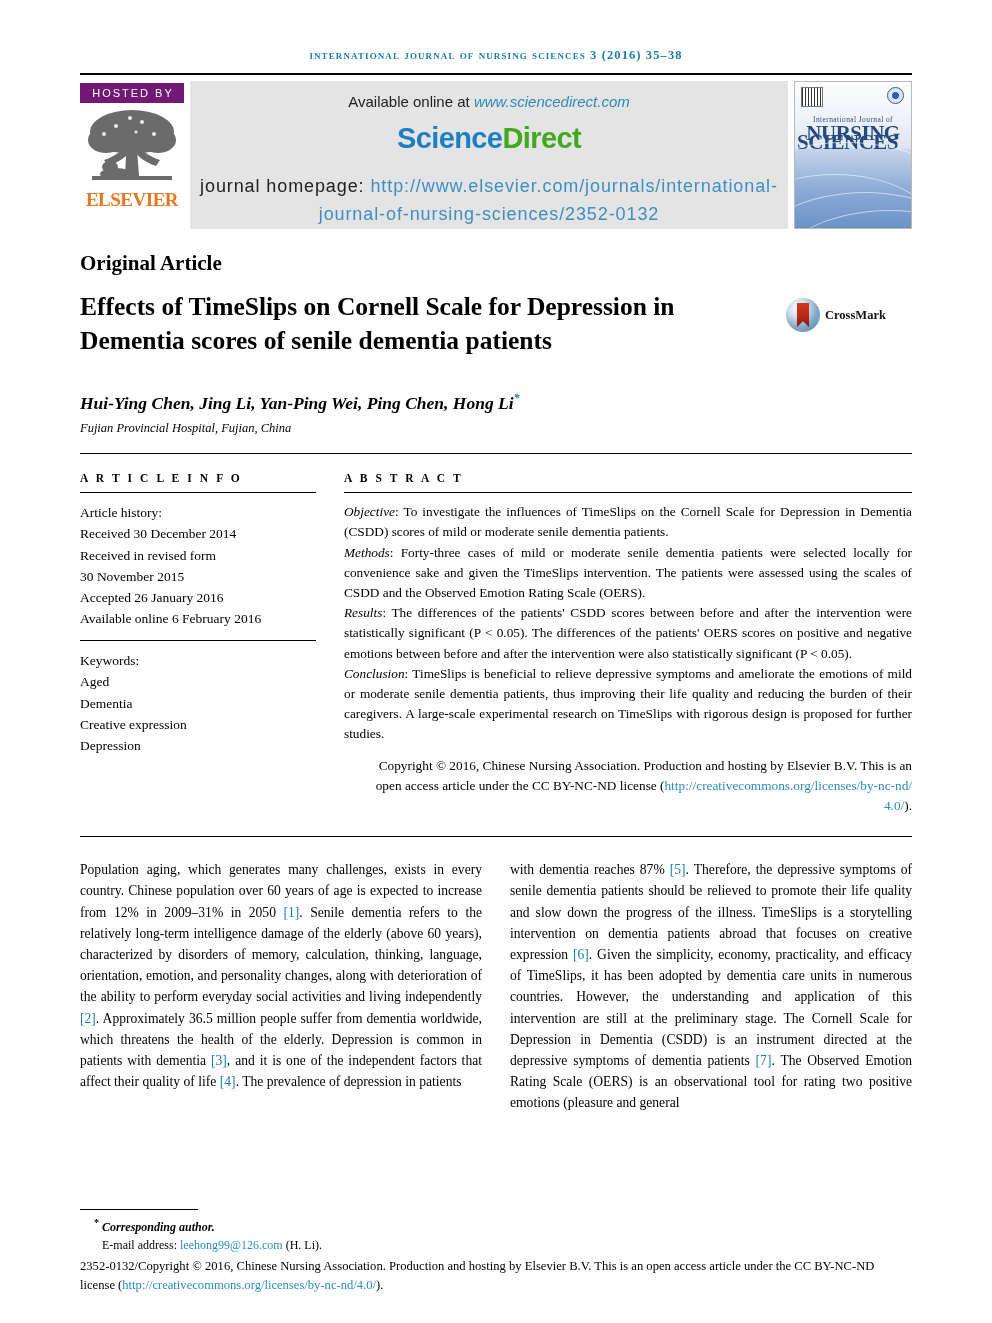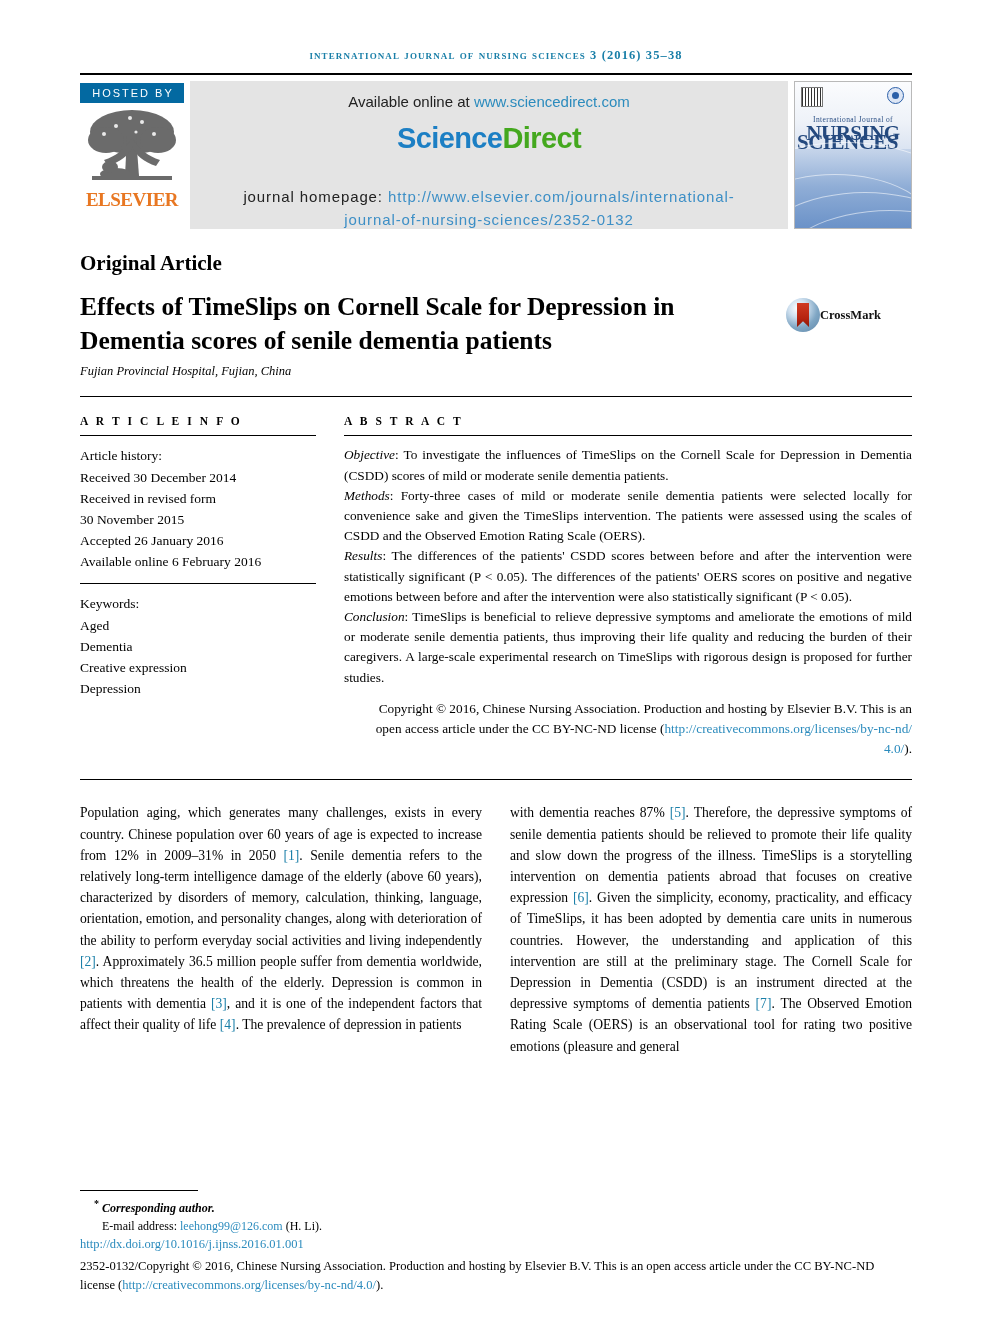--- a/index.html
+++ b/index.html
@@ -48,21 +48,21 @@
   .hosted-block {
     width: 104px;
     flex: 0 0 104px;
     display: flex;
     flex-direction: column;
     align-items: center;
     justify-content: flex-start;
     padding-top: 2px;
   }
   .hosted-badge {
-    background: #0369a1;
+    background: #701a75;
     color: #ffffff;
     font-family: "Liberation Sans", sans-serif;
     font-size: 11px;
     letter-spacing: 2px;
     padding: 4px 6px 4px 8px;
     width: 100%;
     text-align: center;
   }
   .tree-icon { margin-top: 3px; }
   .elsevier-word {
@@ -81,36 +81,36 @@
     flex-direction: column;
     align-items: center;
     justify-content: flex-start;
     padding: 12px 10px 10px 10px;
   }
   .sd-available {
     font-family: "Liberation Sans", sans-serif;
     font-size: 15px;
     color: #222;
   }
-  .sd-available a { color: #3d8fc6; text-decoration: none; }
+  .sd-available a { color: #3d8fc6; text-decoration: none; font-style: italic; }
   .sd-logo {
     font-family: "Liberation Sans", sans-serif;
     font-size: 29px;
     font-weight: bold;
     margin-top: 12px;
     letter-spacing: -0.6px;
     text-align: right;
   }
   .sd-logo .sci { color: #1c7fc4; }
   .sd-logo .dir { color: #44a81e; }
   .sd-home {
-    margin-top: 30px;
+    margin-top: 18px;
     text-align: center;
     font-family: "Liberation Sans", sans-serif;
-    font-size: 15px;
+    font-size: 18px;
     letter-spacing: 0.9px;
     line-height: 1.55;
   }
   .sd-home .label { color: #222; }
   .sd-home .url { color: #3d8fc6; }
 
   .cover {
     width: 118px;
     flex: 0 0 118px;
     border: 1px solid #b9b9b9;
@@ -166,21 +166,21 @@
   .title {
     font-family: "Liberation Serif", serif;
     font-size: 25.5px;
     font-weight: bold;
     line-height: 1.32;
     flex: 1 1 auto;
     max-width: 700px;
   }
   .crossmark {
     flex: 0 0 auto;
-    display:flex; align-items:center; 
+    display:flex; align-items:center; gap:5px;
     margin-left: 6px; margin-top: 8px;
   }
   .cm-badge {
     width: 34px; height: 34px; border-radius: 50%;
     background: radial-gradient(circle at 35% 30%, #ffffff 0%, #cfe0ef 28%, #7fa6c4 60%, #5d84a6 100%);
     position: relative;
   }
   .cm-badge:after {
     content:""; position:absolute; left:11px; top:5px; width:12px; height:24px;
     background: linear-gradient(180deg,#d03a22 0%, #b5220f 65%, #8d1a0a 100%);
@@ -335,20 +335,21 @@
   <div class="art-type">Original Article</div>
 
   <div class="title-row">
     <div class="title">Effects of TimeSlips on Cornell Scale for Depression in Dementia scores of senile dementia patients</div>
     <div class="crossmark">
       <div class="cm-badge"></div>
       <div class="cm-text">CrossMark</div>
     </div>
   </div>
 
+  <div class="authors"><span>Hui-Ying Chen, Jing Li, Yan-Ping Wei, Ping Chen, Hong Li</span><sup>*</sup></div>
   <div class="affil">Fujian Provincial Hospital, Fujian, China</div>
 
   <div class="rule-thin"></div>
 
   <div class="info-abs">
 
     <div class="col-info">
       <div class="sec-head">A R T I C L E   I N F O</div>
       <div class="sec-rule"></div>
       <div class="info-line">Article history:</div>
@@ -387,18 +388,17 @@
     <div class="body-col">
       <p><span>with dementia reaches 87% </span><span class="ref">[5]</span><span>. Therefore, the depressive symptoms of senile dementia patients should be relieved to promote their life quality and slow down the progress of the illness. TimeSlips is a storytelling intervention on dementia patients abroad that focuses on creative expression </span><span class="ref">[6]</span><span>. Given the simplicity, economy, practicality, and efficacy of TimeSlips, it has been adopted by dementia care units in numerous countries. However, the understanding and application of this intervention are still at the preliminary stage. The Cornell Scale for Depression in Dementia (CSDD) is an instrument directed at the depressive symptoms of dementia patients </span><span class="ref">[7]</span><span>. The Observed Emotion Rating Scale (OERS) is an observational tool for rating two positive emotions (pleasure and general</span></p>
     </div>
   </div>
 
   <div class="foot">
     <div class="foot-rule"></div>
     <div class="foot-l">
       <div class="ind1"><sup>*</sup> <span class="ital">Corresponding author.</span></div>
       <div class="ind2"><span>E-mail address:</span> <a class="lnk" href="#">leehong99@126.com</a> <span>(H. Li).</span></div>
-      <div class="foot-doi">http://dx.doi.org/10.1016/j.ijnss.2016.01.001</div>
     </div>
     <div class="foot-final"><span>2352-0132/Copyright © 2016, Chinese Nursing Association. Production and hosting by Elsevier B.V. This is an open access article under the CC BY-NC-ND license (</span><a class="lnk" href="#">http://creativecommons.org/licenses/by-nc-nd/4.0/</a><span>).</span></div>
   </div>
 
 </div>
 
 </body></html>

